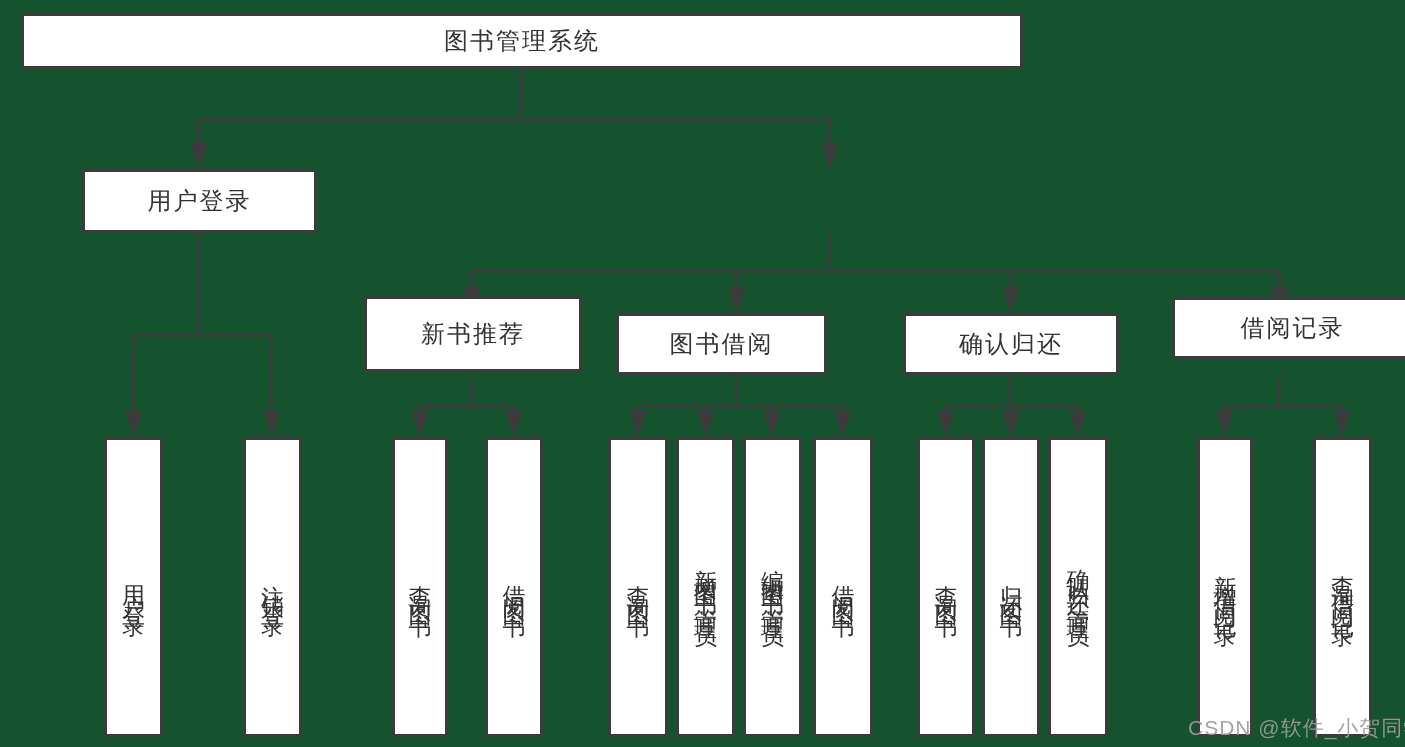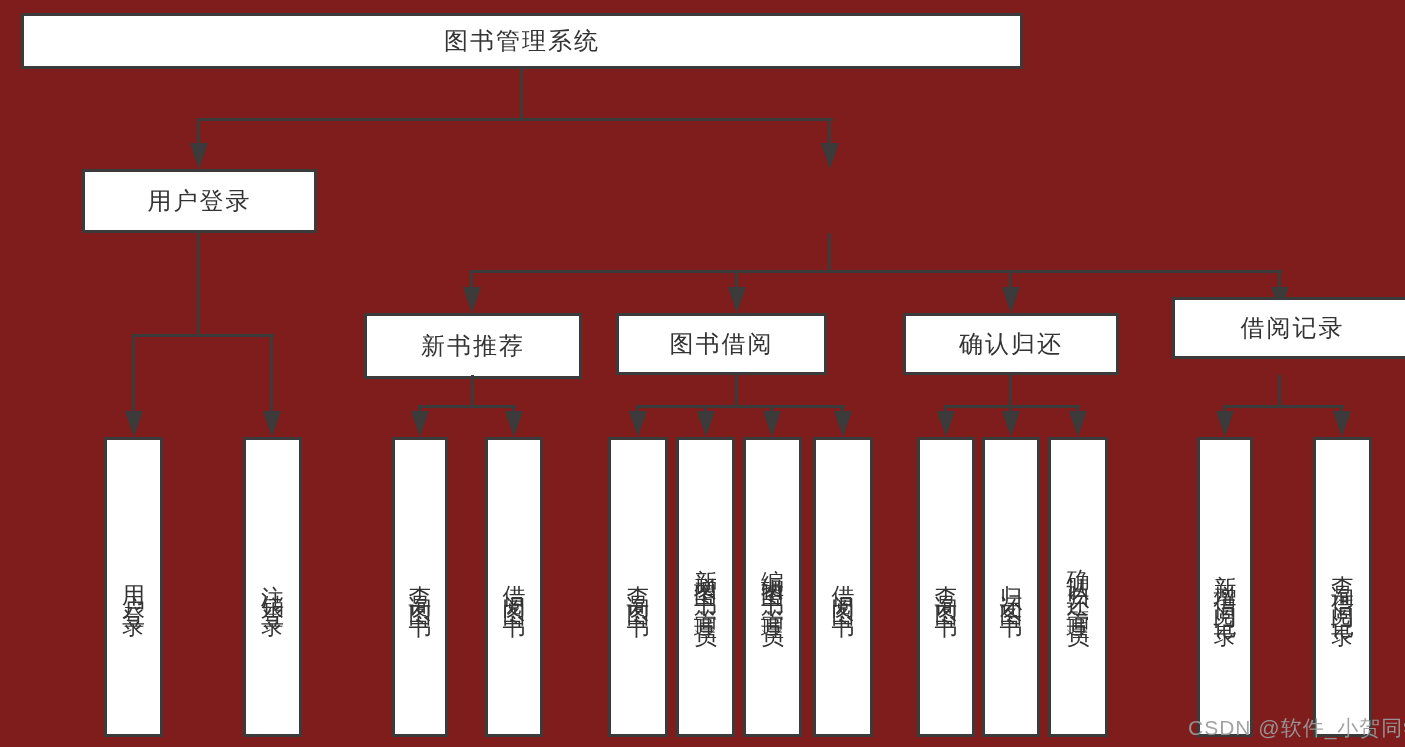--- a/index.html
+++ b/index.html
@@ -1,17 +1,17 @@
 <!DOCTYPE html>
 <html><head>
 <meta charset="utf-8">
 <style>
   html,body{margin:0;padding:0;background:#ffffff;}
   .canvas{
-    position:relative;width:1405px;height:747px;background:#7f1d1d;
+    position:relative;width:1405px;height:747px;background:#14532d;
     font-family:"Liberation Sans","DejaVu Sans",sans-serif;overflow:hidden;
   }
   .box{
     position:absolute;background:#ffffff;border:3px solid #3b3b3b;box-sizing:border-box;
     display:flex;align-items:center;justify-content:center;color:#333333;
   }
   .box .hl{font-size:24px;letter-spacing:2px;white-space:nowrap;}
   .leaf .v{
     writing-mode:vertical-lr;text-orientation:mixed;
     font-size:23px;letter-spacing:10px;line-height:1;white-space:nowrap;
@@ -61,21 +61,21 @@
   <div class="hline" style="left:470px;top:270px;width:812px"></div>
   <div class="vline" style="left:470px;top:270px;height:20px"></div>
   <div class="arrow" style="left:463px;top:287px"></div>
   <div class="vline" style="left:735px;top:270px;height:20px"></div>
   <div class="arrow" style="left:728px;top:287px"></div>
   <div class="vline" style="left:1009px;top:270px;height:20px"></div>
   <div class="arrow" style="left:1002px;top:287px"></div>
   <div class="vline" style="left:1278px;top:270px;height:20px"></div>
   <div class="arrow" style="left:1271px;top:287px"></div>
 
-  <div class="box" style="left:364px;top:313px;width:218px;height:66px">
+  <div class="box" style="left:364px;top:296px;width:218px;height:76px">
     <span class="hl">新书推荐</span>
   </div>
   <div class="box" style="left:616px;top:313px;width:211px;height:62px">
     <span class="hl">图书借阅</span>
   </div>
   <div class="box" style="left:903px;top:313px;width:216px;height:62px">
     <span class="hl">确认归还</span>
   </div>
   <div class="box" style="left:1172px;top:297px;width:241px;height:62px">
     <span class="hl">借阅记录</span>

